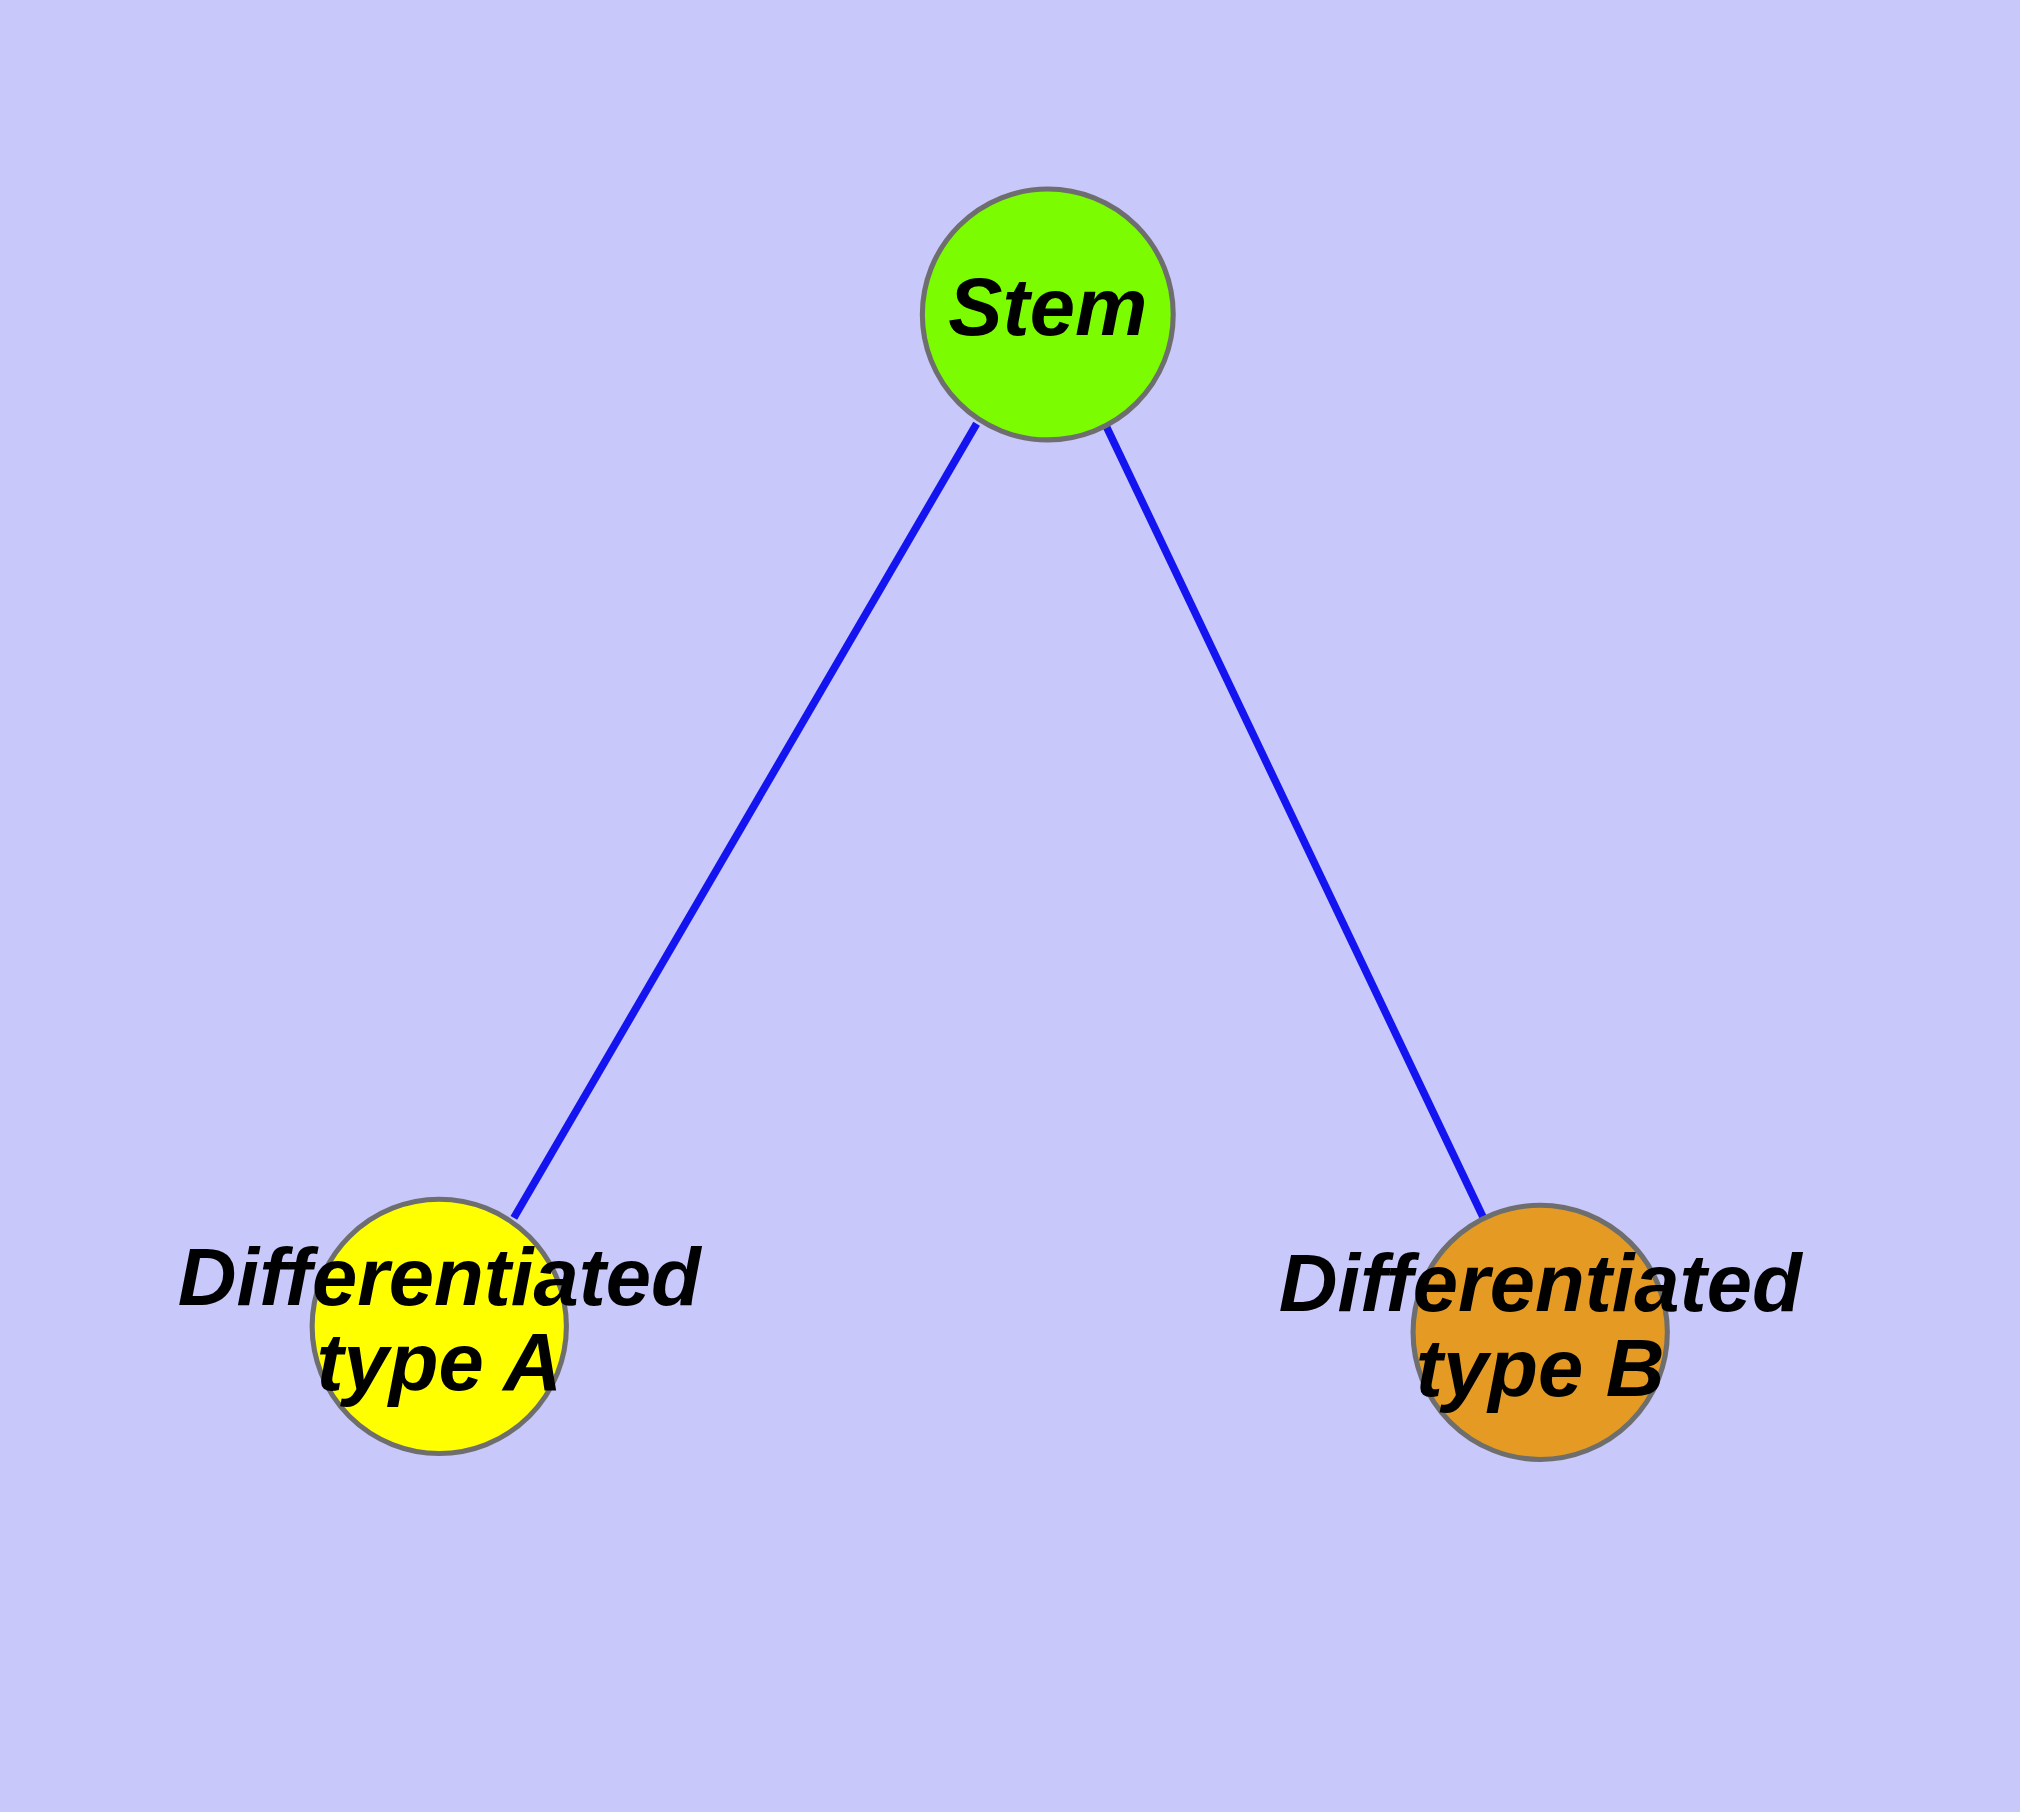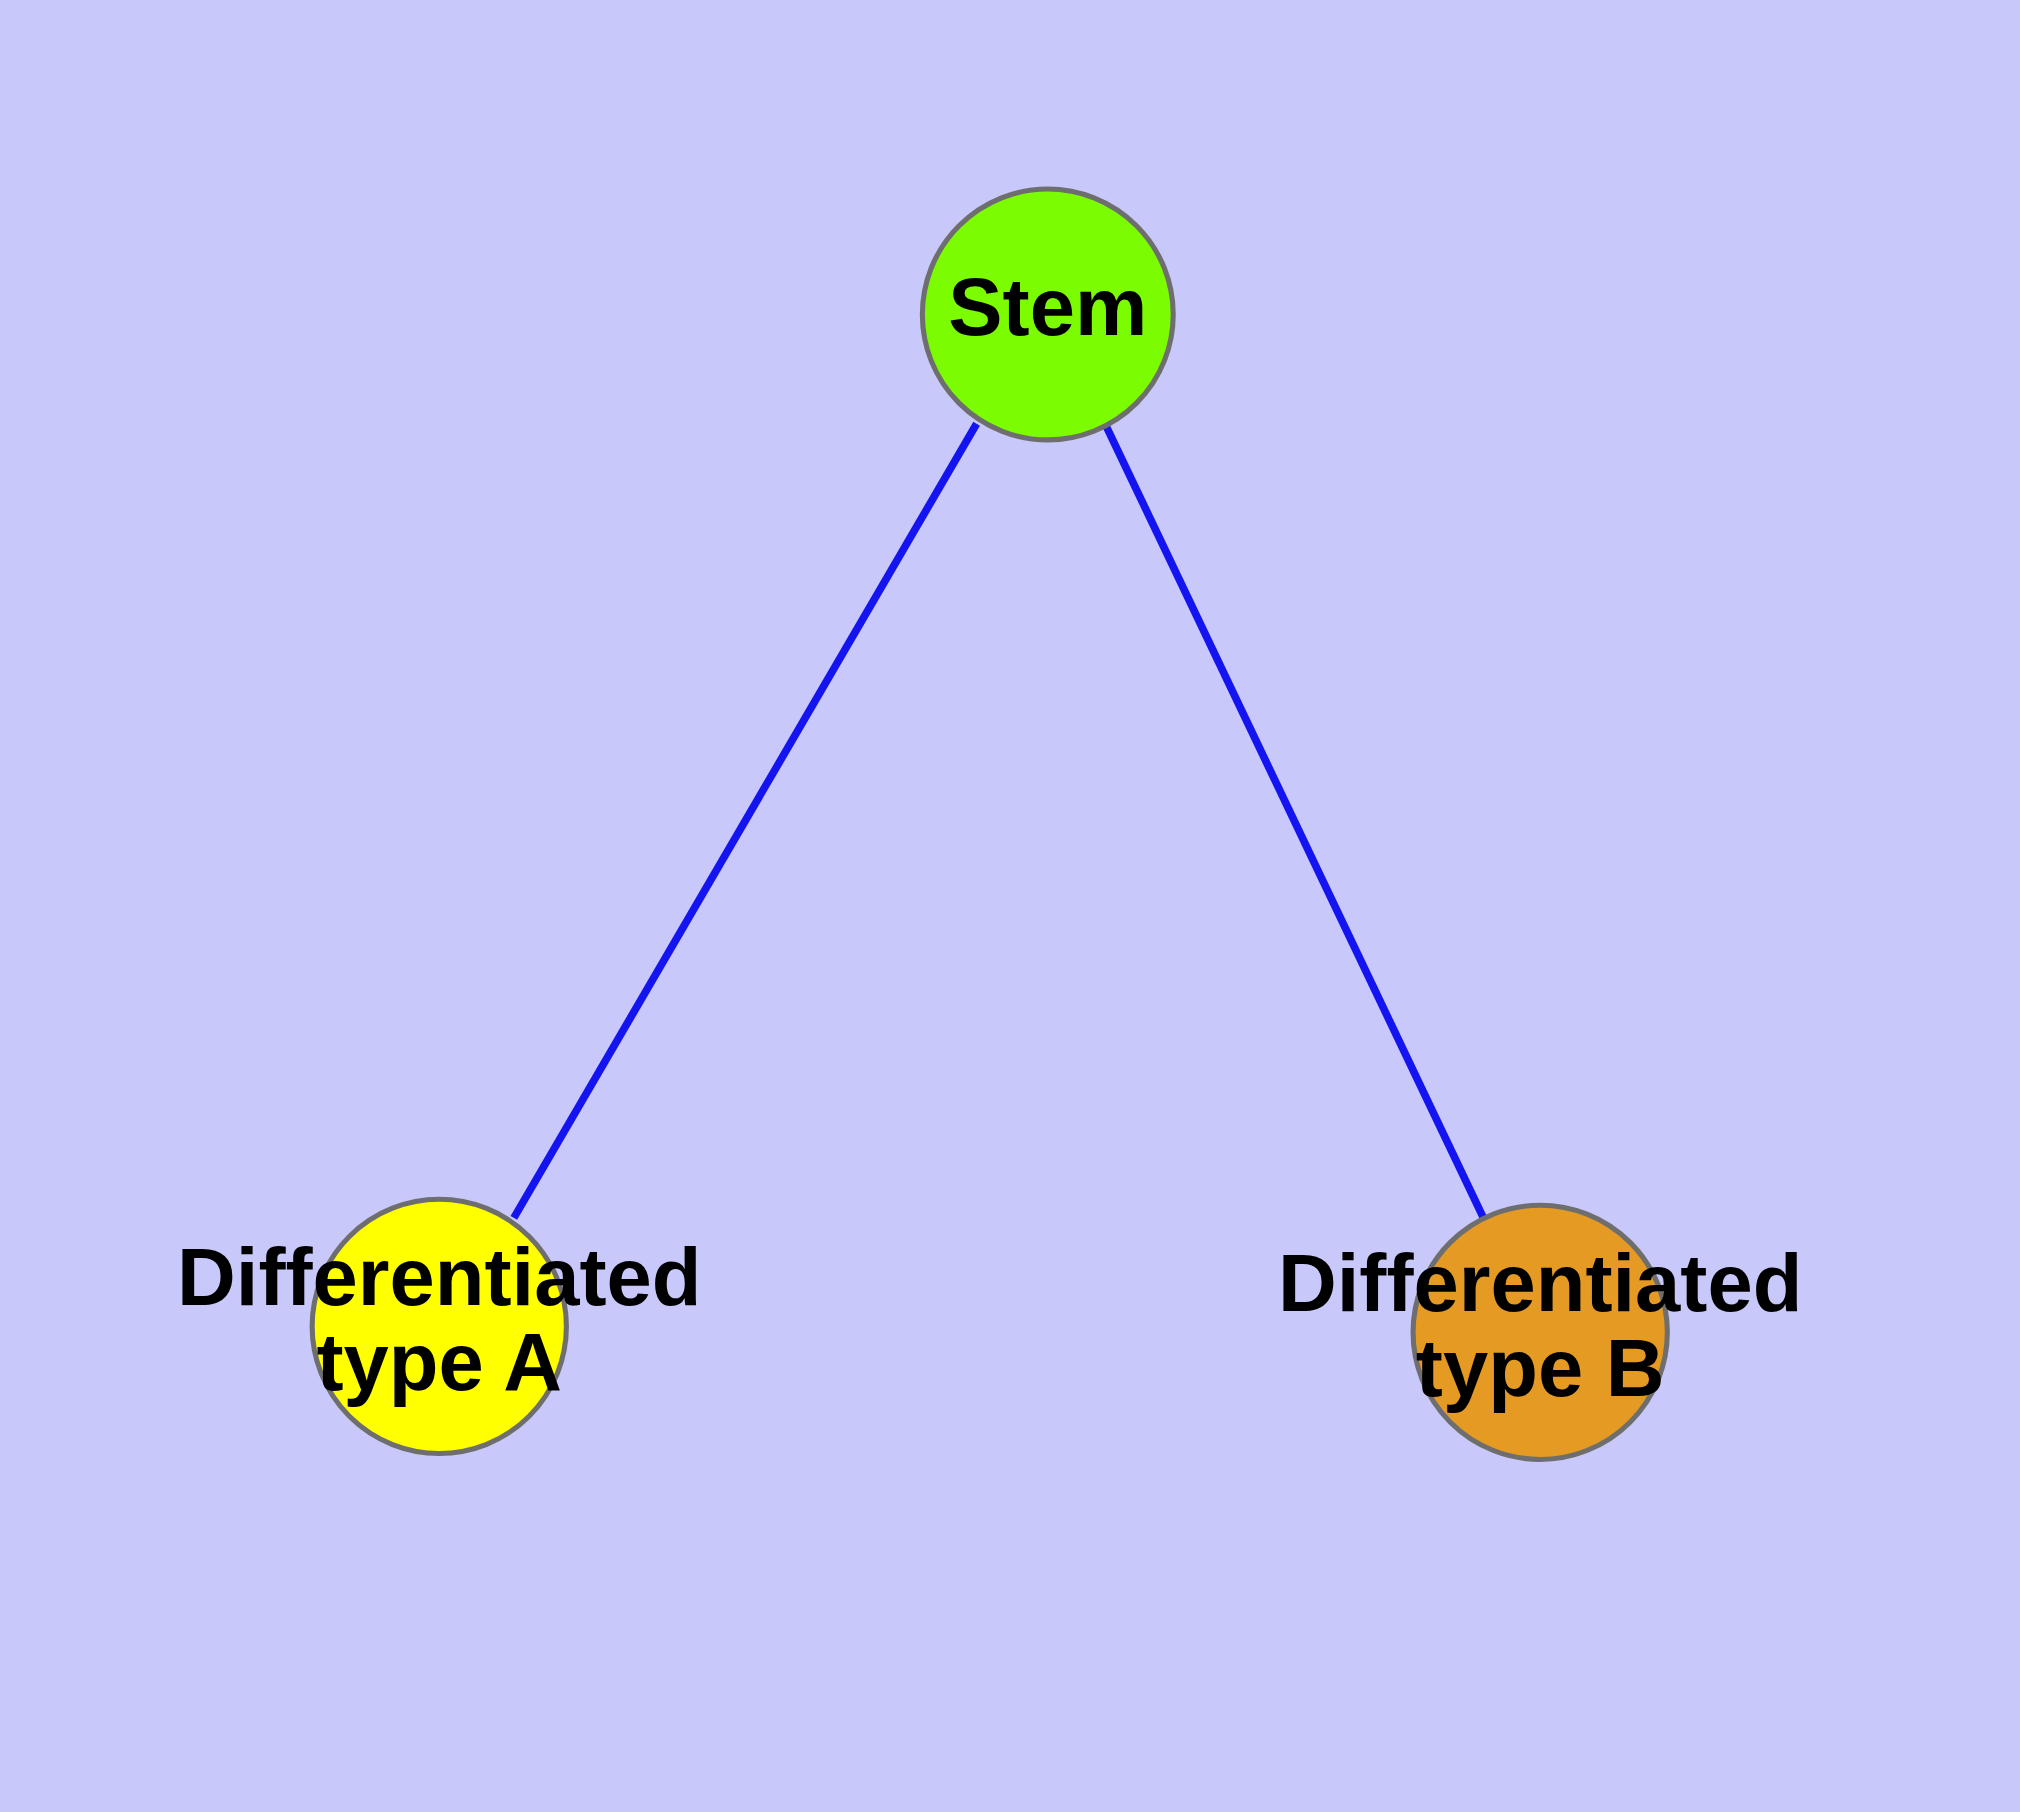--- a/index.html
+++ b/index.html
@@ -43,21 +43,21 @@
     dominant-baseline: middle;
     paint-order: normal;
   }
   .node-label tspan {
     font-family: "Liberation Sans", sans-serif;
   }
 </style>
 </head>
 <body style="background: rgb(200, 200, 250);">
 
-<div id="canvas" style="background: rgb(200, 200, 250); width: 2021px; height: 1812px;">
+<div id="canvas" style="background: rgb(200, 200, 250); width: 2021px; height: 1812px; font-style: italic;">
   <svg id="graph-svg" viewBox="0 0 2384 2138" style="width: 2021px; height: 1812px;">
 
     <g>
       <line class="edge-line" x1="1152" y1="500" x2="606" y2="1437" stroke="#1414f0" stroke-width="9"></line>
       <line class="edge-line" x1="1305" y1="503" x2="1750" y2="1437" stroke="#1414f0" stroke-width="9"></line>
     </g>
 
     <g>
 
       <g>

